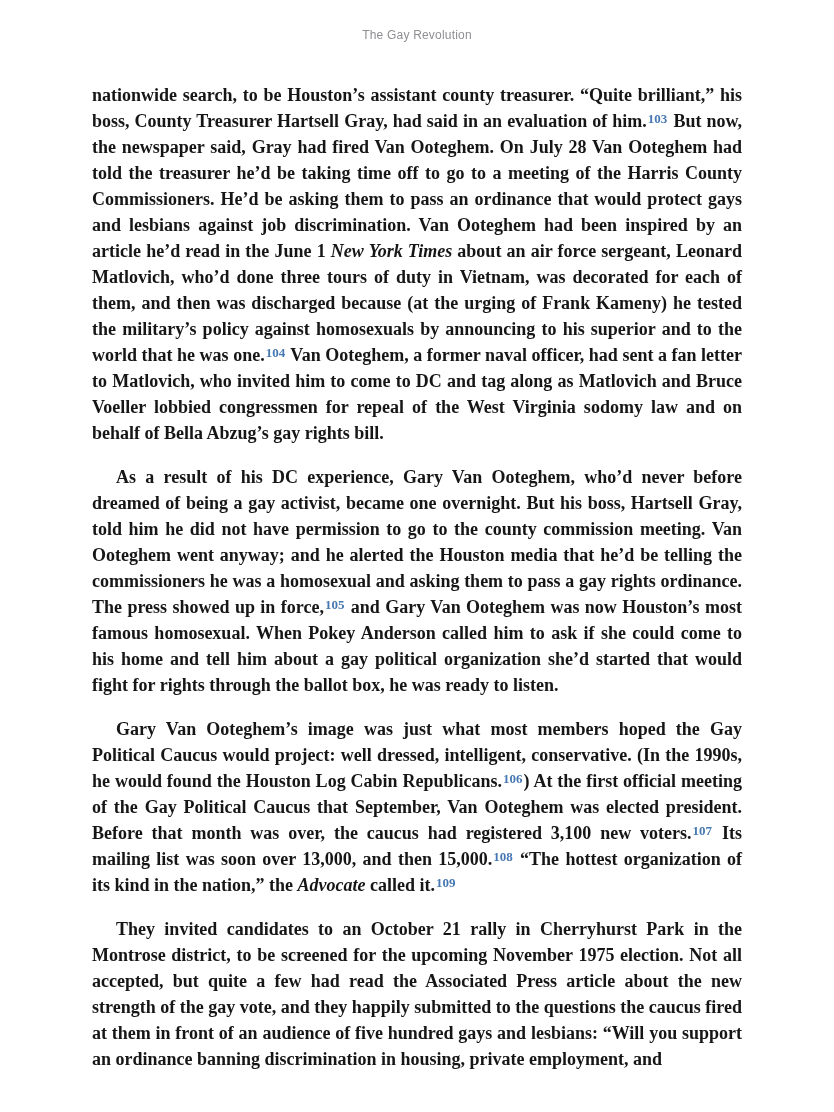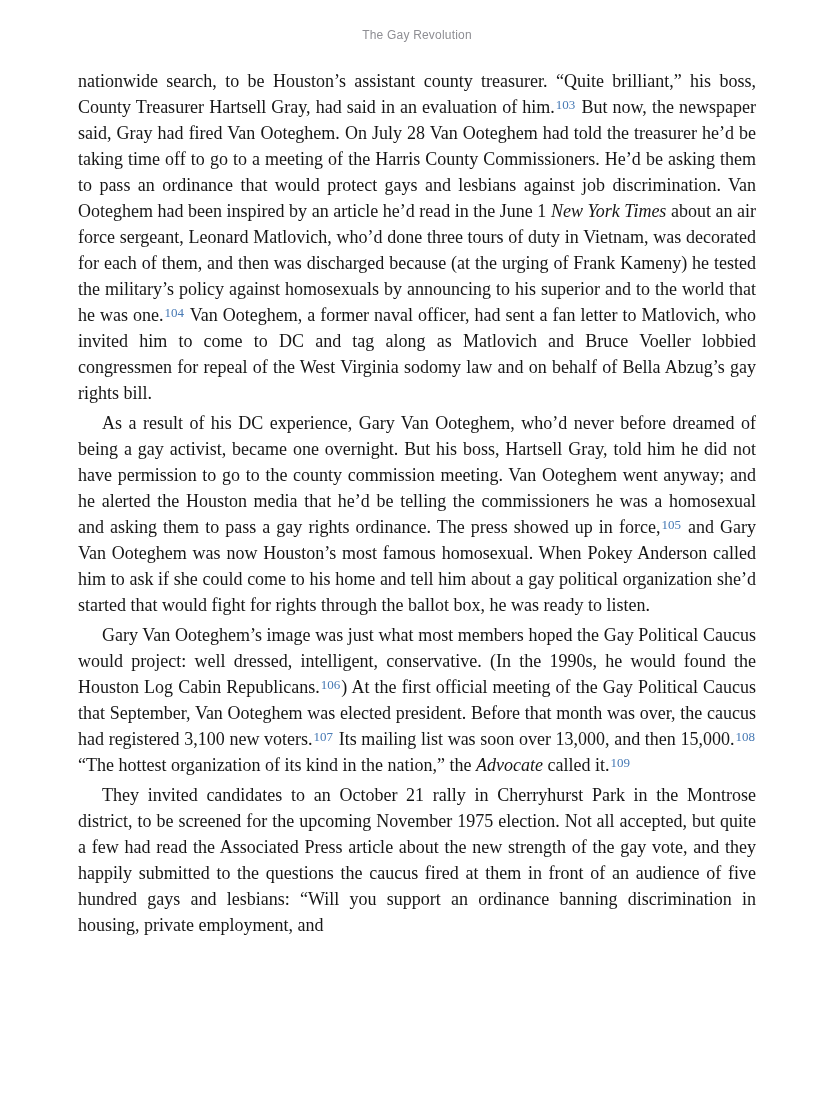--- a/index.html
+++ b/index.html
@@ -31,22 +31,23 @@
     left: 74px;
     top: 64px;
     width: 686px;
     font-family: "Liberation Serif", "DejaVu Serif", serif;
     font-size: 18px;
     line-height: 26px;
     color: #161616;
     text-align: justify;
   }
   .para {
-    margin: 4px;
+    margin: 18px;
     padding: 0;
+    font-weight: bold;
   }
   .para.indent {
     text-indent: 24px;
   }
   .fnref {
     font-family: inherit;
     font-size: 13px;
     line-height: 0;
     vertical-align: baseline;
     position: relative;

